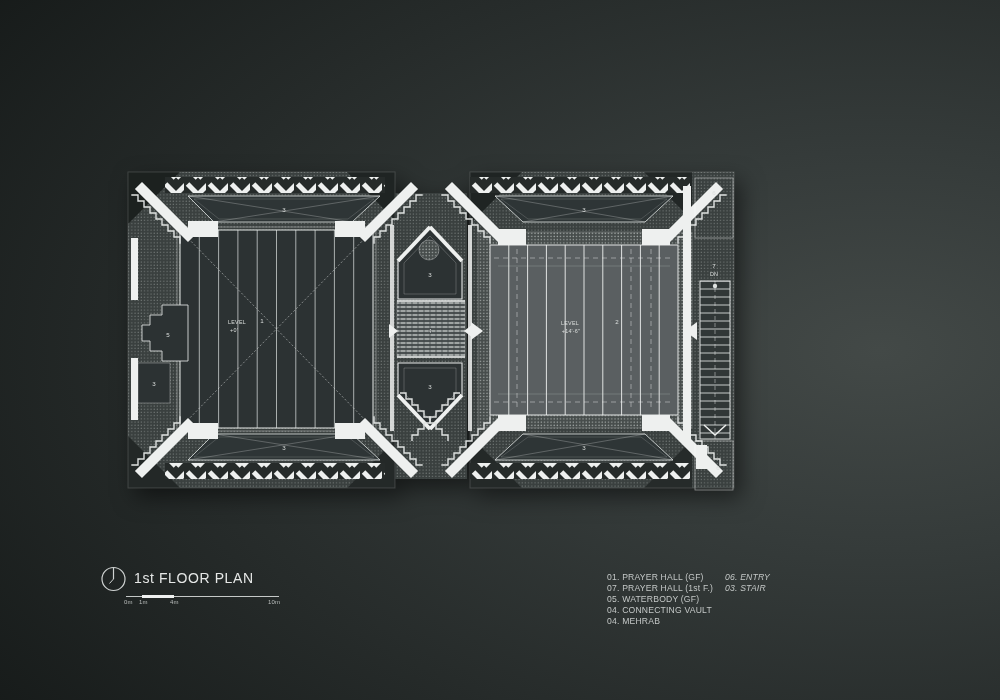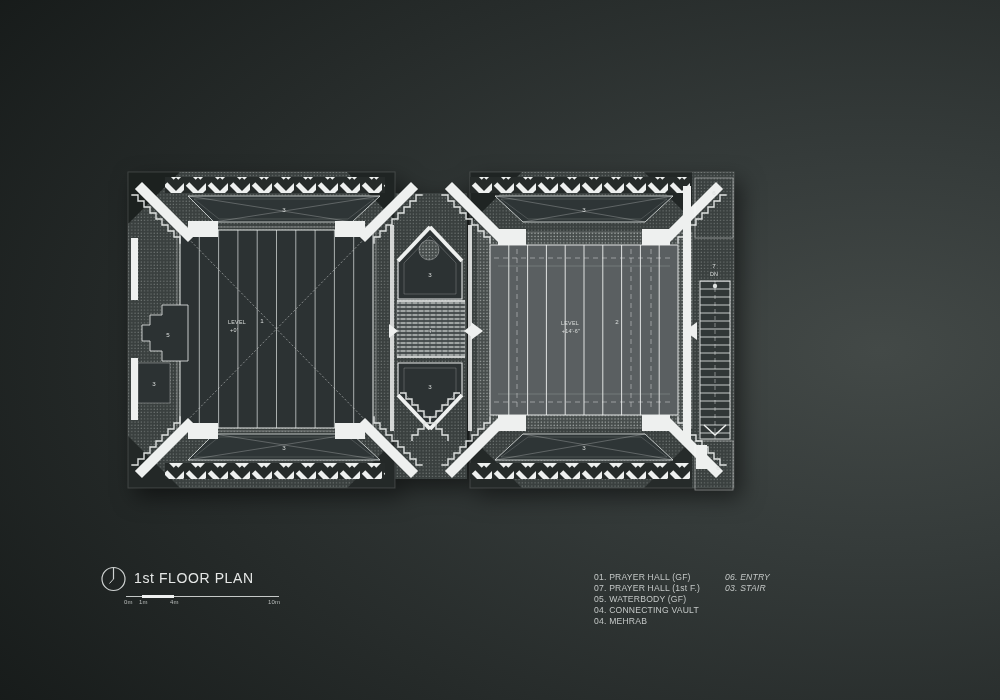--- a/index.html
+++ b/index.html
@@ -18,21 +18,21 @@
   #title-block{left:98px;top:563px;width:260px;height:50px;color:#e9ebea;}
   #north{left:2px;top:2px;}
   #plan-title{left:36px;top:7px;font-size:14px;letter-spacing:.6px;color:#e6e8e7;}
   #scalebar{left:28px;top:33px;width:153px;height:12px;}
   #scalebar .baseline{position:absolute;left:0;top:0;width:153px;height:1px;background:rgba(226,229,228,.85);}
   #scalebar .thickseg{position:absolute;left:16px;top:-1px;width:32px;height:3px;background:#eef0ef;}
   #scalebar .tick{position:absolute;top:3px;font-size:6px;color:#b9bdbc;letter-spacing:.2px;}
   
   #legend{left:591px;top:572px;color:#c4c8c7;font-size:8.6px;letter-spacing:.2px;}
   #legend .col{position:absolute;top:0;white-space:nowrap;}
-  #legend .col1{left:3px;}
+  #legend .col1{left:16px;}
   #legend .col2{left:134px;font-style:italic;}
   #legend .row{height:11px;line-height:11px;}
 </style>
 </head>
 <body>
 
 <svg id="plan-svg" class="abs" width="620" height="330" viewBox="0 0 620 330">
   <defs>
     <pattern id="dots" width="3.2" height="3.2" patternUnits="userSpaceOnUse">
       <rect width="3.2" height="3.2" fill="#3a403f"></rect>

